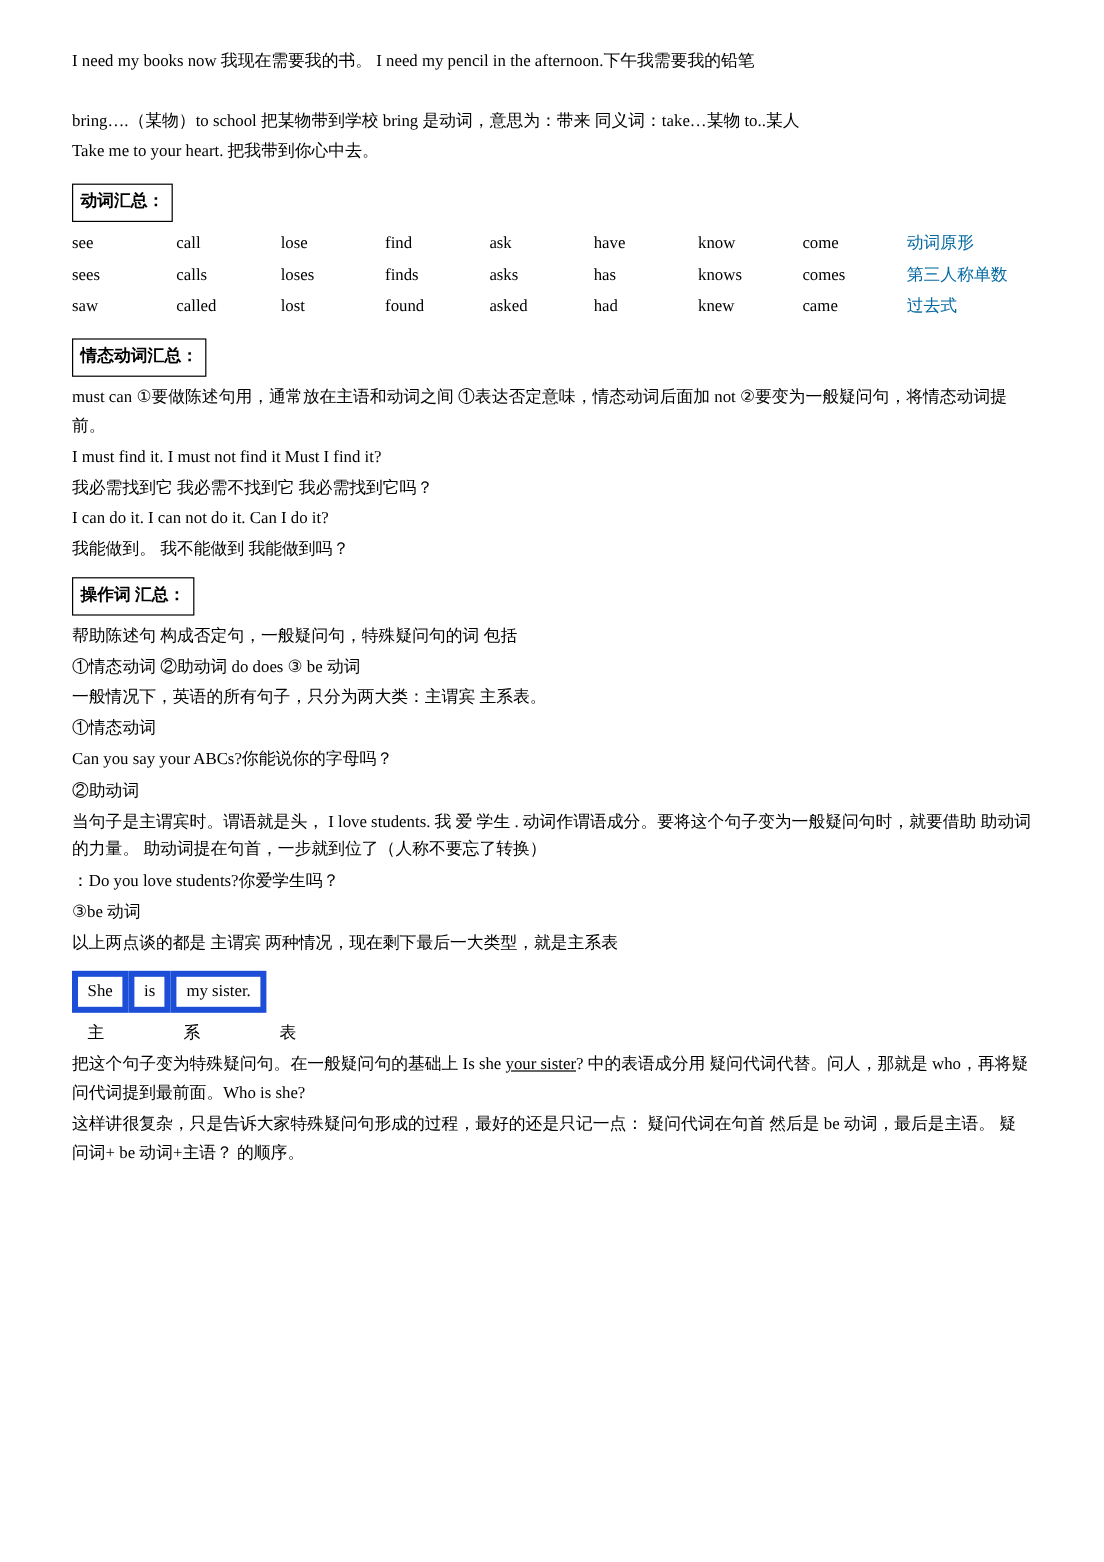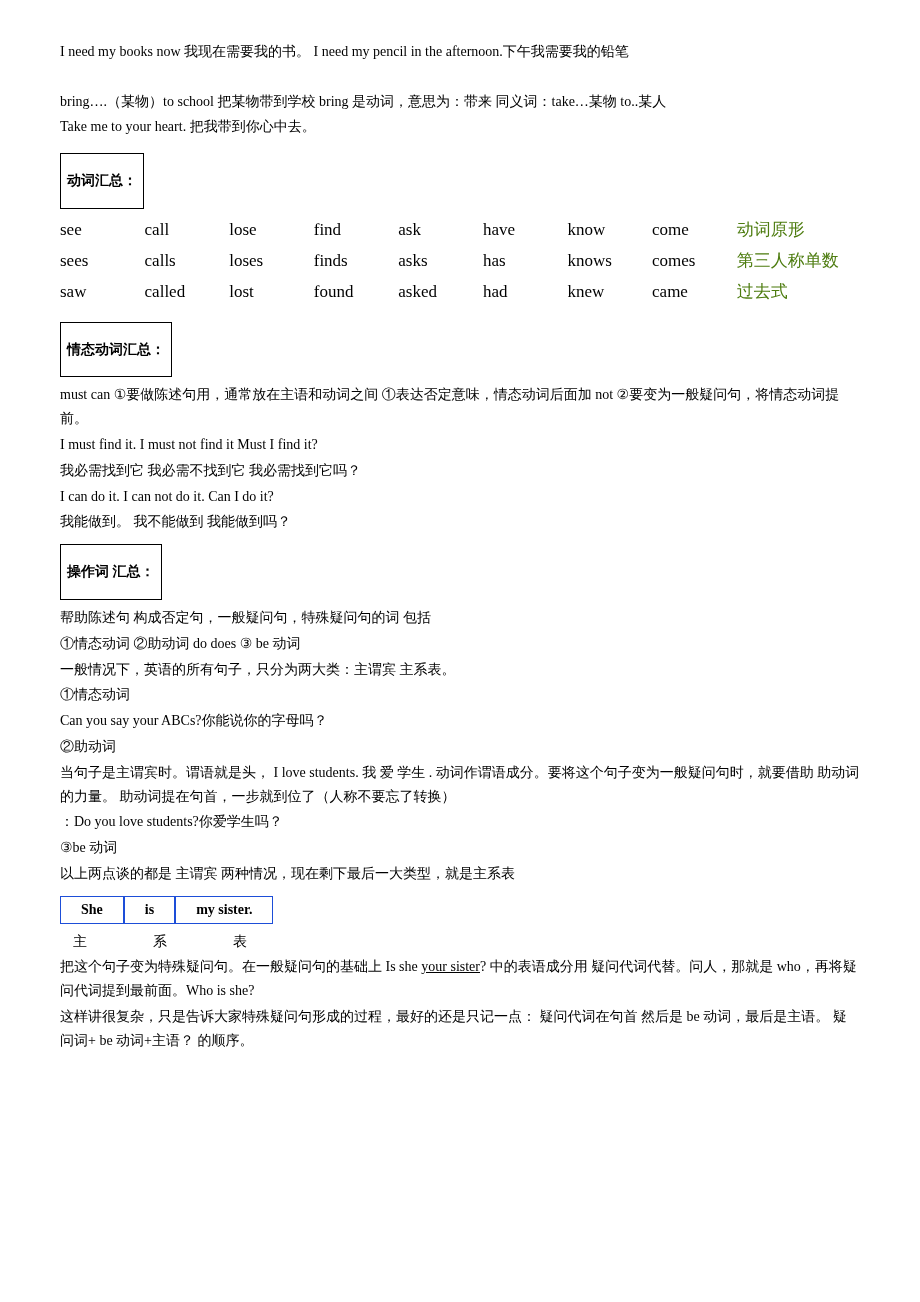--- a/index.html
+++ b/index.html
@@ -16,57 +16,56 @@
       min-height: 1302px;
       padding: 40px 60px;
       line-height: 1.7;
     }
     .section {
       margin-bottom: 14px;
     }
     .section-header {
       border: 1px solid #000;
       display: inline-block;
-      padding: 15px 6px;
+      padding: 3px 6px;
       margin-bottom: 6px;
       font-weight: bold;
       font-size: 14px;
     }
     .verb-table {
       width: 100%;
       border-collapse: collapse;
       margin-bottom: 4px;
     }
     .verb-table td {
       padding: 1px 0;
       min-width: 70px;
-      font-size: 17px;
+      font-size: 14px;
     }
     .verb-table td:last-child {
-      color: #4d7c0f;
+      color: #0369a1;
     }
     .underline {
       text-decoration: underline;
     }
     p {
       margin-bottom: 2px;
     }
     .modal-section {
       margin-bottom: 10px;
     }
     .subject-table {
       display: inline-flex;
       gap: 0;
       margin: 4px 0;
     }
     .subject-cell {
-      border: 1px solid #1d4ed8;
-      padding: 1px 20px;
+      border: 5px solid #1d4ed8;
+      padding: 1px 8px;
       font-size: 14px;
-      font-weight: bold;
     }
     .subject-label {
       display: flex;
       gap: 40px;
       margin: 2px 0;
       font-size: 14px;
     }
     .subject-label span {
       min-width: 40px;
       text-align: center;

